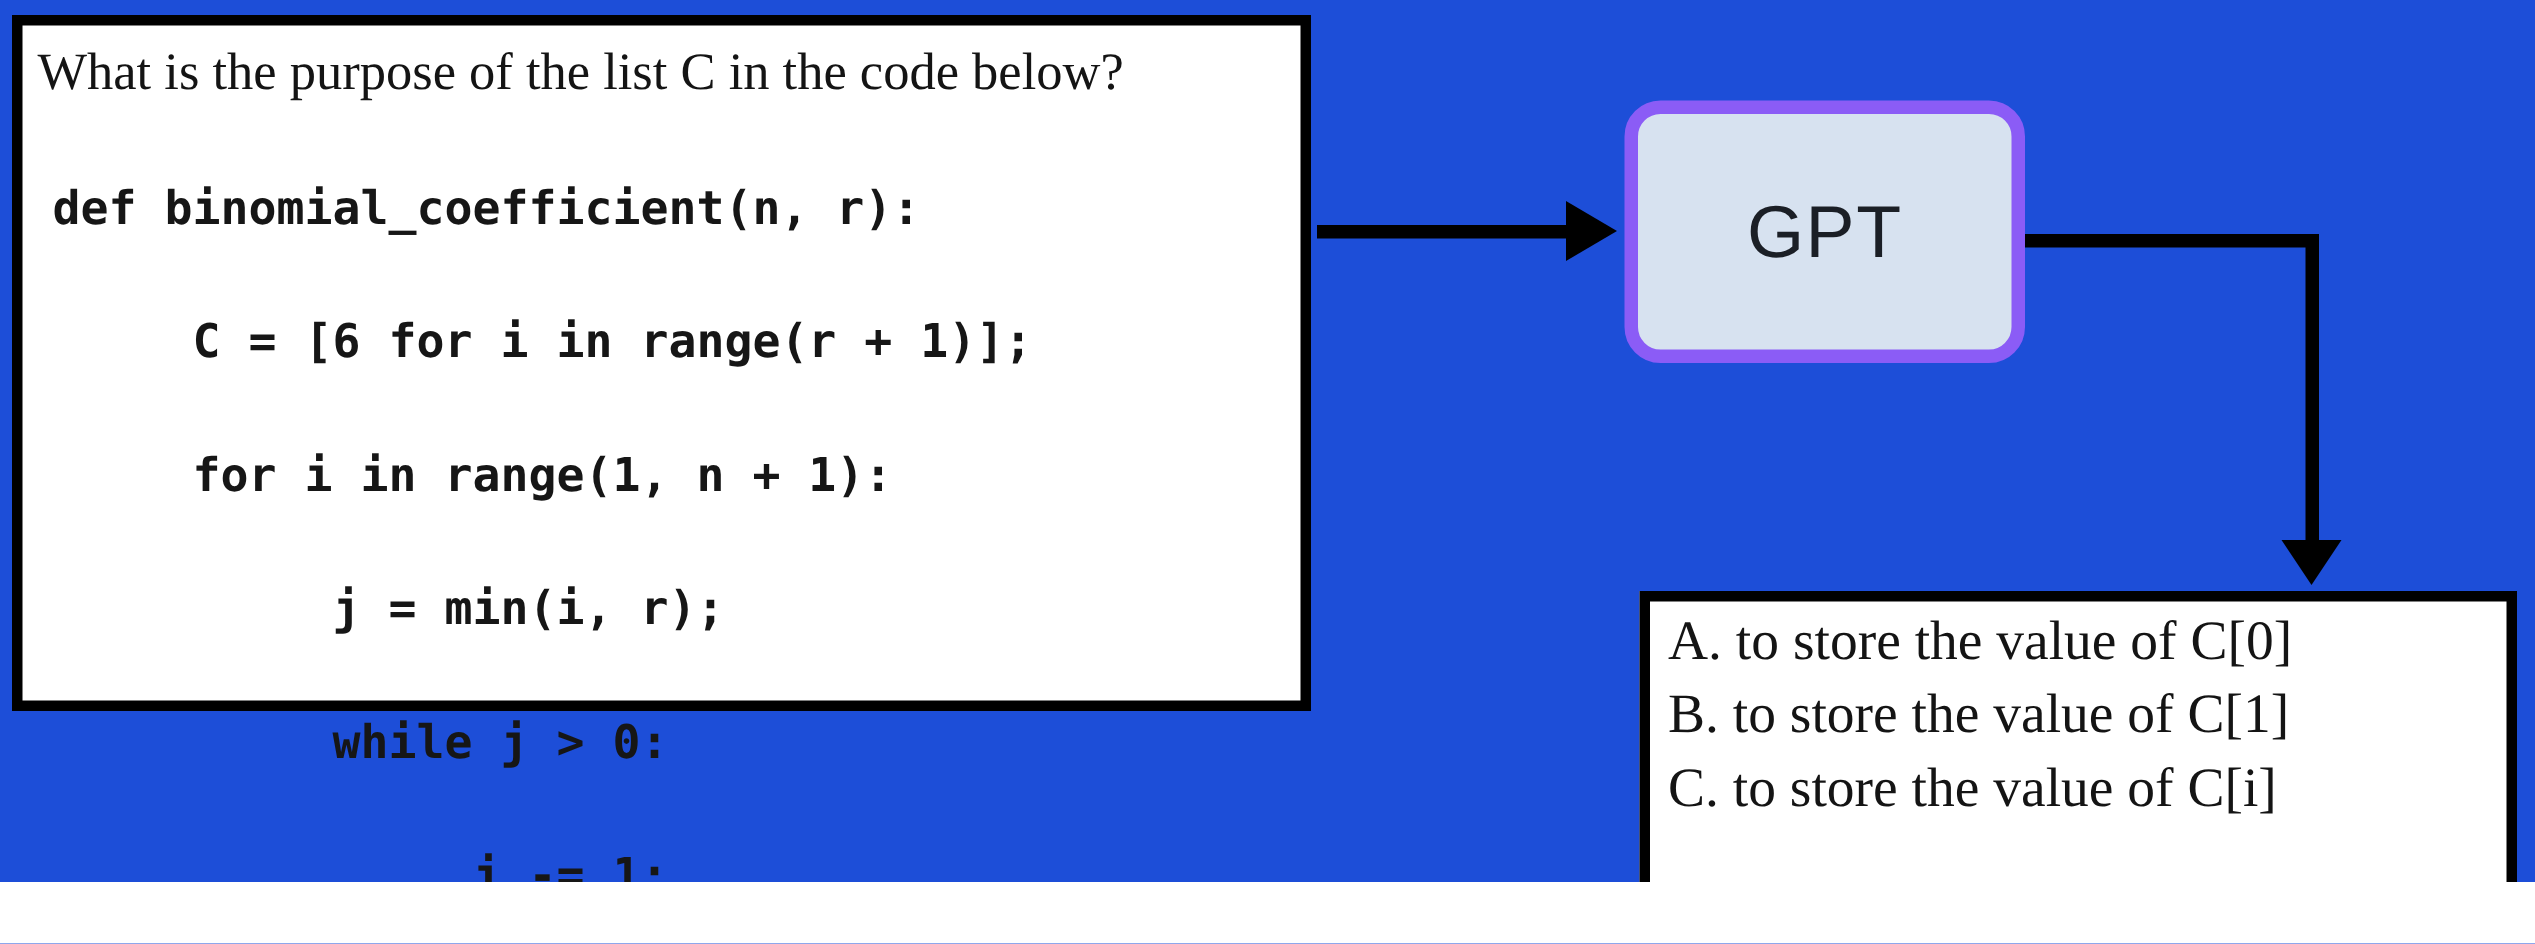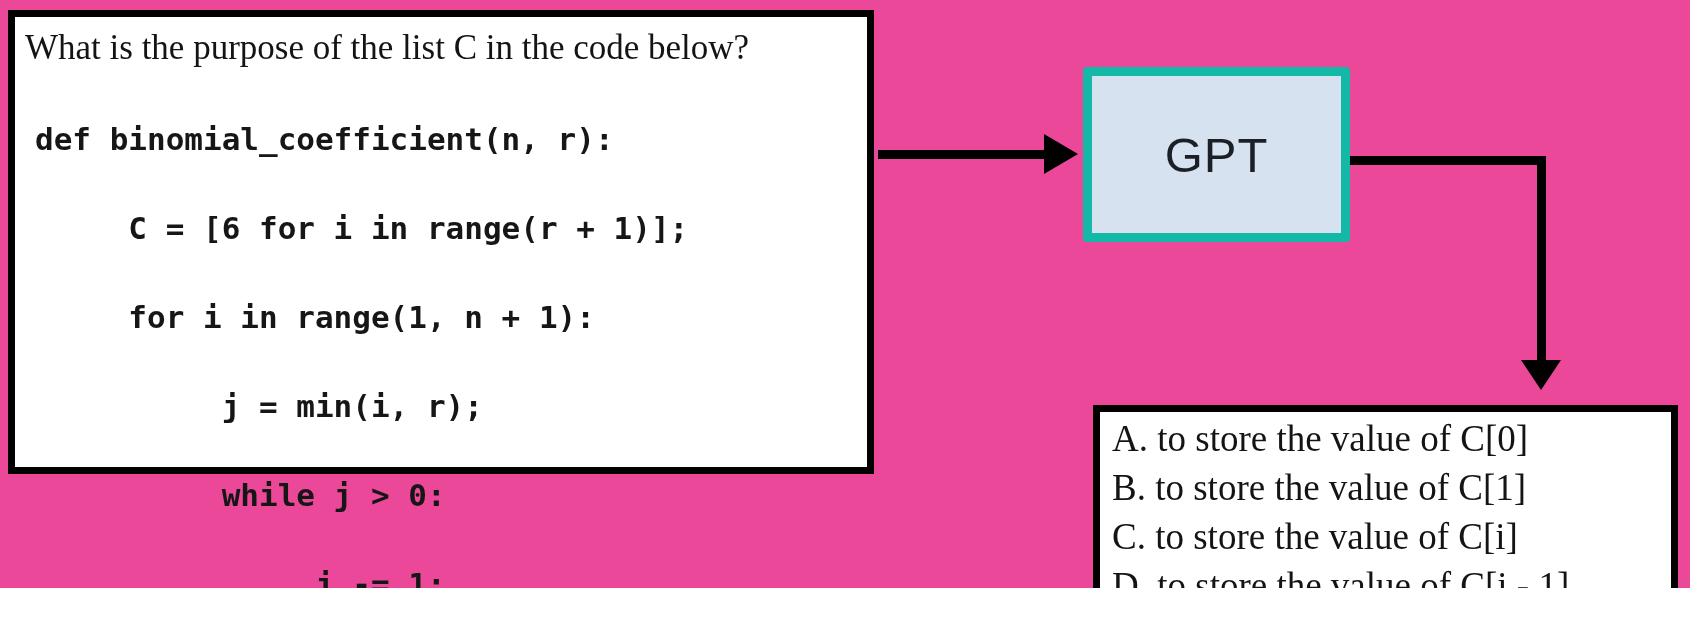--- a/index.html
+++ b/index.html
@@ -1,20 +1,20 @@
 <!DOCTYPE html>
 <html><head>
 <meta charset="utf-8">
 <style>
   html, body { margin: 0; padding: 0; background: #ffffff; }
   .canvas {
     position: relative;
     width: 1690px;
     height: 588px;
-    background: #ec4899;
+    background: #1d4ed8;
     overflow: hidden;
     font-family: "Liberation Serif", serif;
   }
 
   
   .question-box {
     position: absolute;
     left: 8px; top: 10px;
     width: 866px; height: 464px;
     border: 7px solid #000000;
@@ -57,22 +57,22 @@
     border-top: 20px solid transparent;
     border-bottom: 20px solid transparent;
   }
 
   
   .gpt-box {
     position: absolute;
     left: 1083px; top: 67px;
     width: 267px; height: 175px;
     box-sizing: border-box;
-    border: 9px solid #14b8a6;
-    border-radius: 4px;
+    border: 9px solid #8b5cf6;
+    border-radius: 24px;
     background: #d7e2f0;
     display: flex;
     align-items: center;
     justify-content: center;
   }
   .gpt-label {
     font-family: "Liberation Sans", sans-serif;
     font-size: 49px;
     color: #1b1f26;
     letter-spacing: 1px;
@@ -96,21 +96,21 @@
     left: 1521px; top: 360px;
     width: 0; height: 0;
     border-top: 30px solid #000000;
     border-left: 20px solid transparent;
     border-right: 20px solid transparent;
   }
 
   
   .answers-box {
     position: absolute;
-    left: 1093px; top: 405px;
+    left: 1093px; top: 394px;
     width: 585px; height: 217px;
     box-sizing: border-box;
     border: 7px solid #000000;
     background: #ffffff;
     padding: 2px 0 0 12px;
   }
   .answer-option {
     font-family: "Liberation Serif", serif;
     font-size: 37px;
     line-height: 49px;
@@ -144,16 +144,15 @@
   </div>
 
   <div class="arrow2-h"></div>
   <div class="arrow2-v"></div>
   <div class="arrow2-head"></div>
 
   <div class="answers-box">
     <div class="answer-option">A. to store the value of C[0]</div>
     <div class="answer-option">B. to store the value of C[1]</div>
     <div class="answer-option">C. to store the value of C[i]</div>
-    <div class="answer-option">D. to store the value of C[i - 1]</div>
   </div>
 
 </div>
 
 </body></html>

